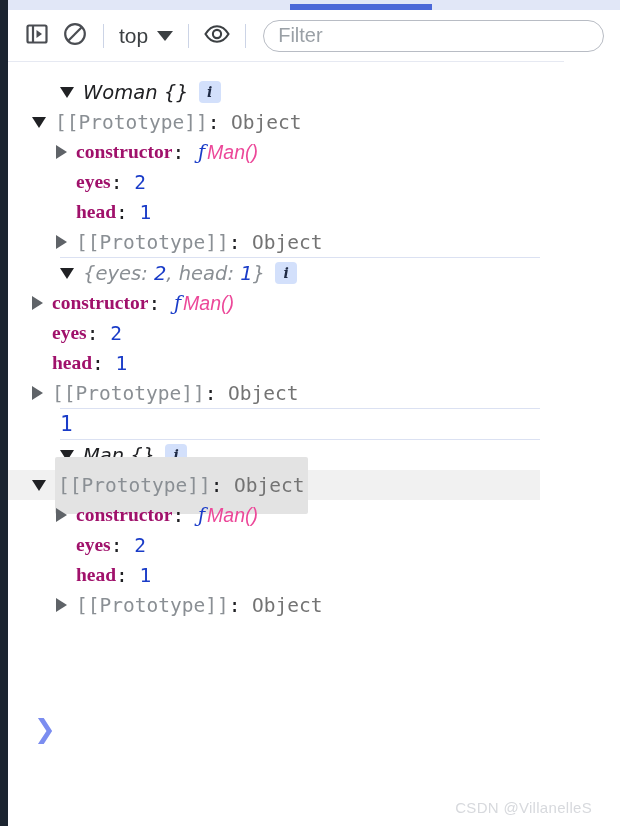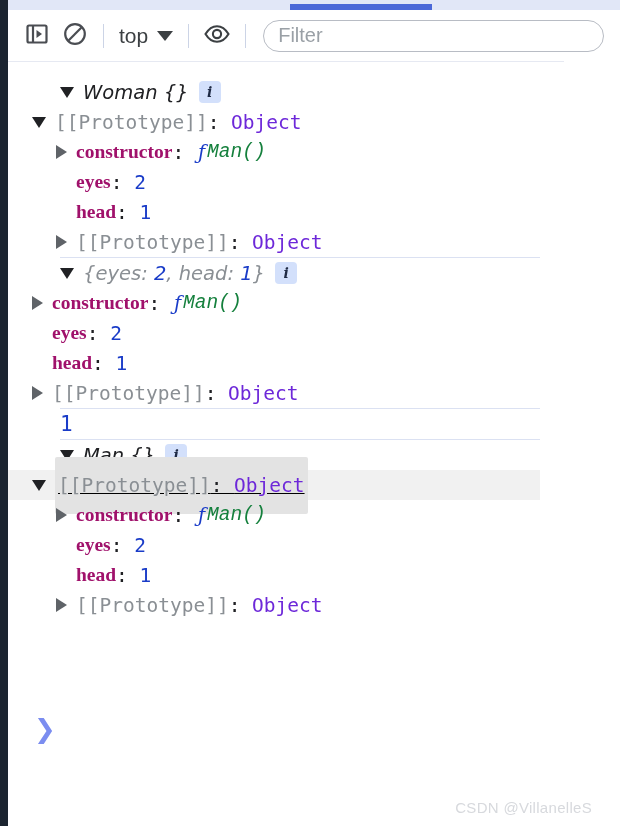--- a/index.html
+++ b/index.html
@@ -159,36 +159,36 @@
     font-style: italic;
     font-size: 19.5px;
     color: #8a8f94;
   }
   .num-blue {
     font-family: "DejaVu Sans", sans-serif;
     font-style: italic;
     color: #1a3cc8;
   }
   .proto-key { color: #8a8f94; }
-  .proto-val { color: #6d28d9; text-align: right; }
+  .proto-val { color: #737373; text-align: right; }
   .prop-key { color: #a0116b; font-weight: bold; font-family: Liberation Serif, serif; }
   .colon { color: #202124; }
   .prop-num { color: #1a3cc8; }
   .fn-f {
     color: #1a3cc8;
     font-style: italic;
     font-family: "DejaVu Serif", serif;
     padding: 0 2px;
   }
   .fn-name {
-    color: #15803d;
-    font-style: italic;
-    font-family: Liberation Mono, monospace;
-  }
-  .hl-text { background: #e3e3e3; padding: 17px 3px; border-radius: 2px; text-decoration: underline; }
+    color: #ec4899;
+    font-style: italic;
+    font-family: Liberation Sans, sans-serif;
+  }
+  .hl-text { background: #e3e3e3; padding: 17px 3px; border-radius: 2px; }
 
   .info-badge {
     display: inline-flex;
     align-items: center; justify-content: center;
     width: 22px; height: 22px;
     background: #d3e0fb;
     border-radius: 4px;
     margin-left: 10px;
     font-family: "DejaVu Serif", serif;
     font-style: italic;

